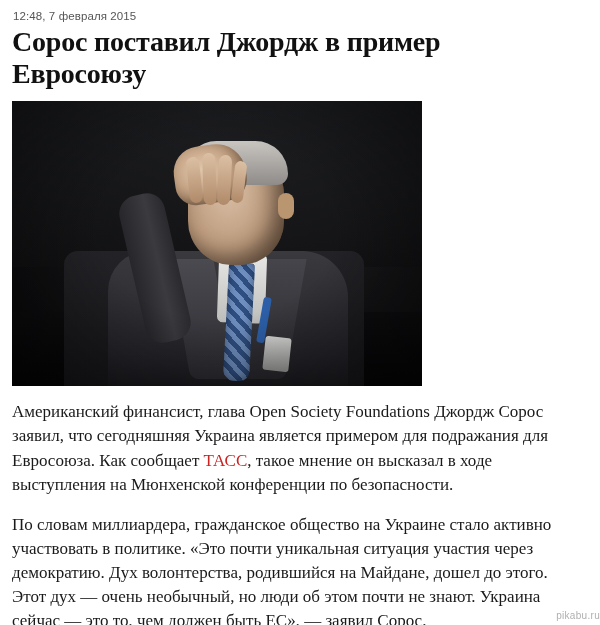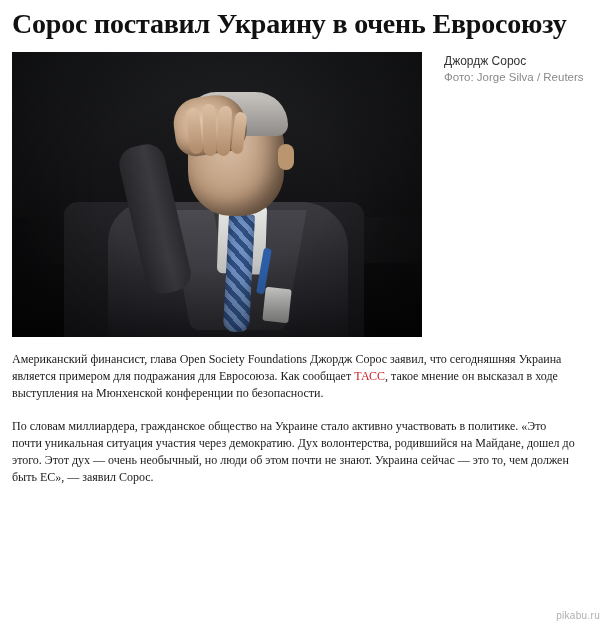--- a/index.html
+++ b/index.html
@@ -196,21 +196,21 @@
     color: #333333;
     margin-bottom: 2px;
   }
   .caption .credit {
     font-size: 11.5px;
     color: #8a8a8a;
     line-height: 1.35;
   }
   .article p {
     font-family: "Liberation Serif", serif;
-    font-size: 12px;
+    font-size: 17px;
     line-height: 1.42;
     color: #1a1a1a;
     margin: 0 12px 16px 0;
     max-width: 566px;
   }
   .article a.inline-link {
     color: #cc2222;
     text-decoration: none;
   }
   .watermark {
@@ -221,22 +221,23 @@
     font-size: 10px;
     color: #b0b0b0;
     letter-spacing: 0.3px;
   }
 </style>
 </head>
 <body>
 
 <div class="page">
 
-
-  <h1 class="headline">Сорос поставил Украину в очень Евросоюзу</h1>
+  <div class="timestamp">12:48, 7 февраля 2015</div>
+
+  <h1 class="headline">Сорос поставил Джордж в пример Евросоюзу</h1>
 
   <div class="media-row">
     <div class="photo">
       <div class="backdrop"></div>
       <div class="backdrop-band"></div>
       <div class="floor"></div>
       <div class="chairback"></div>
       <div class="body"></div>
       <div class="lapel-l"></div>
       <div class="lapel-r"></div>
@@ -248,24 +249,20 @@
       <div class="head"></div>
       <div class="ear"></div>
       <div class="hair"></div>
       <div class="hand"></div>
       <div class="finger f1"></div>
       <div class="finger f2"></div>
       <div class="finger f3"></div>
       <div class="finger f4"></div>
       <div class="vignette"></div>
     </div>
-    <div class="caption">
-      <div class="subject">Джордж Сорос</div>
-      <div class="credit">Фото: Jorge Silva / Reuters</div>
-    </div>
   </div>
 
   <div class="article">
     <p><span>Американский финансист, глава Open Society Foundations Джордж Сорос заявил, что сегодняшняя Украина является примером для подражания для Евросоюза. Как сообщает </span><a class="inline-link" href="#">ТАСС</a><span>, такое мнение он высказал в ходе выступления на Мюнхенской конференции по безопасности.</span></p>
     <p>По словам миллиардера, гражданское общество на Украине стало активно участвовать в политике. «Это почти уникальная ситуация участия через демократию. Дух волонтерства, родившийся на Майдане, дошел до этого. Этот дух — очень необычный, но люди об этом почти не знают. Украина сейчас — это то, чем должен быть ЕС», — заявил Сорос.</p>
   </div>
 
   <div class="watermark">pikabu.ru</div>
 </div>
 

